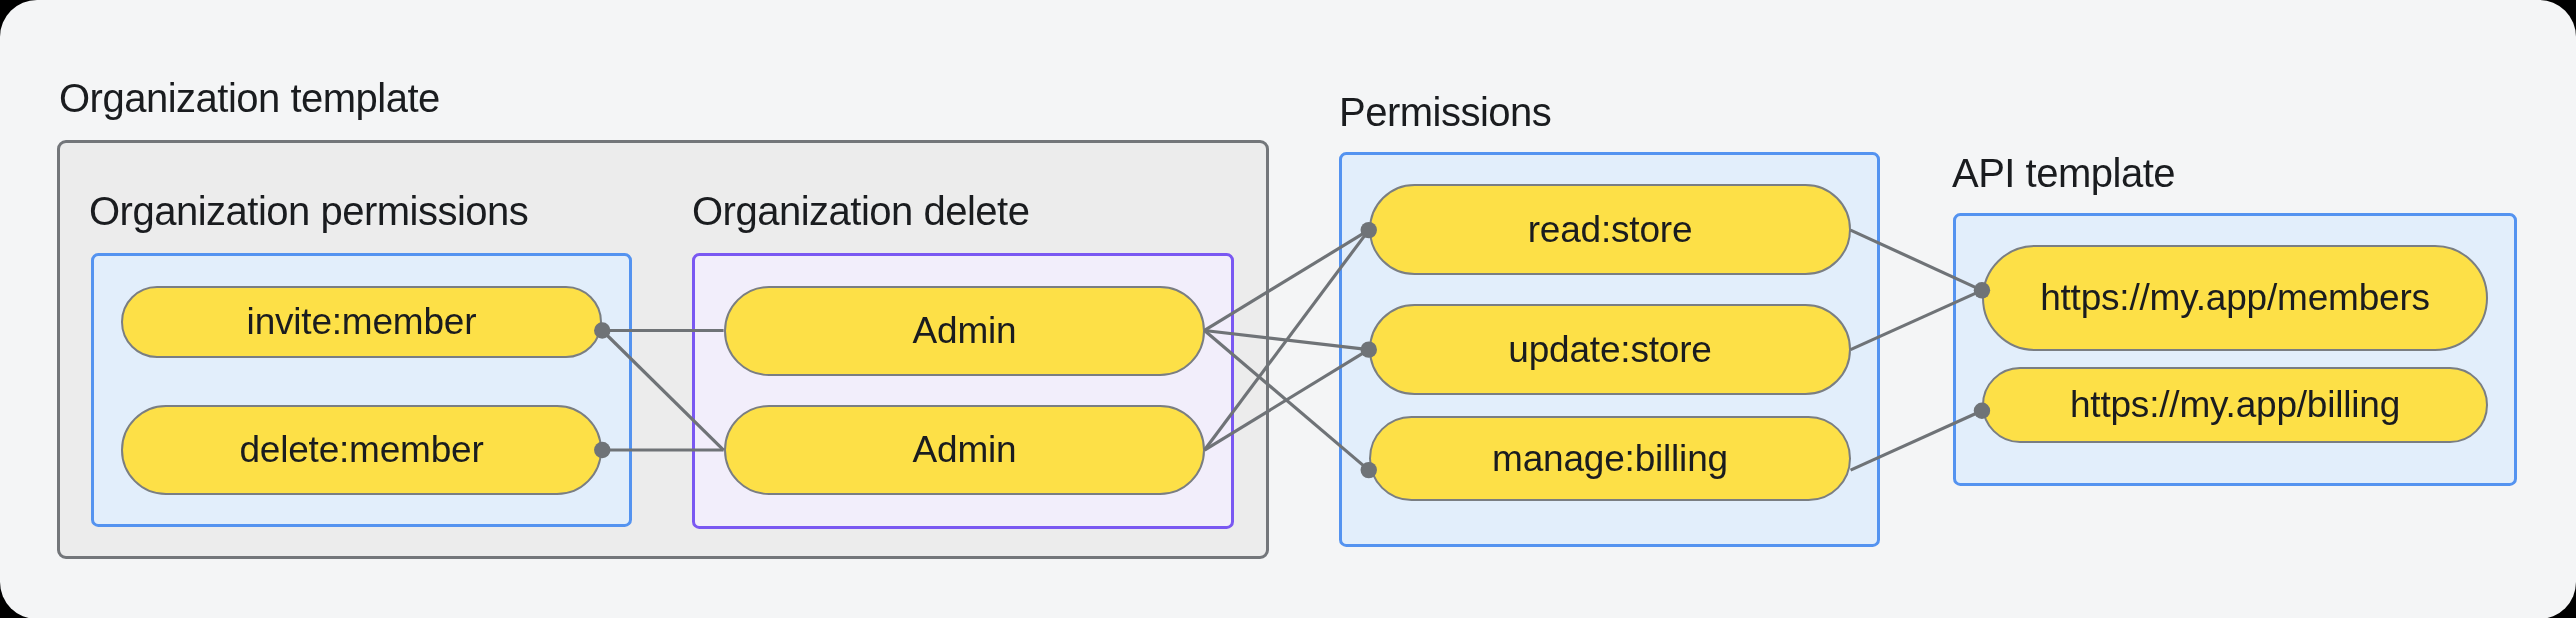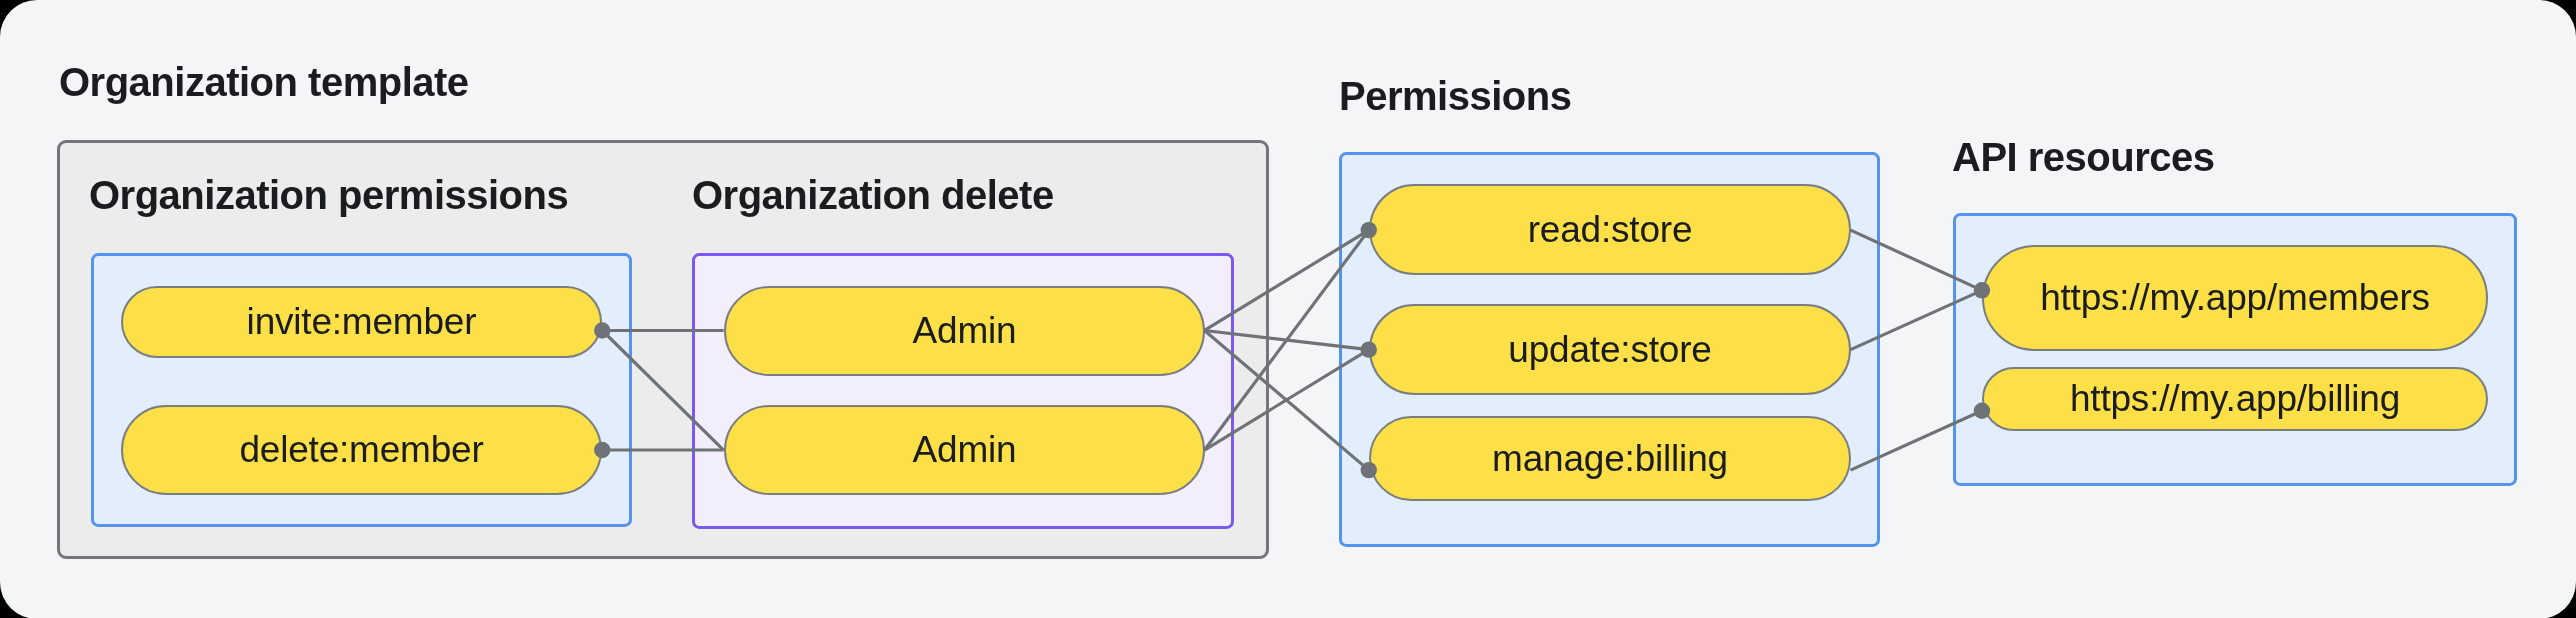--- a/index.html
+++ b/index.html
@@ -18,24 +18,25 @@
     background: #f4f5f6;
     border-radius: 37px;
     overflow: hidden;
     font-family: "Liberation Sans", sans-serif;
     color: #1a1c1f;
   }
   .section-label {
     position: absolute;
     font-size: 40px;
     line-height: 1.0;
-    font-weight: 700;
+    font-weight: 400;
     letter-spacing: -0.5px;
     white-space: nowrap;
     color: #1a1c1f;
+    margin-top: 16px;
   }
   #lbl-template    { left: 59px;   top: 62px;  }
   #lbl-org-perm    { left: 89px;   top: 175px; }
   #lbl-org-roles   { left: 692px;  top: 175px; }
   #lbl-permissions { left: 1339px; top: 76px;  }
   #lbl-api         { left: 1952px; top: 137px; }
 
   .group-box {
     position: absolute;
     box-sizing: border-box;
@@ -77,21 +78,21 @@
     white-space: nowrap;
   }
   #pill-invite  { left: 121px;  top: 286px; width: 481px; height: 72px;  }
   #pill-delete  { left: 121px;  top: 405px; width: 481px; height: 90px;  }
   #pill-admin   { left: 724px;  top: 286px; width: 481px; height: 90px;  }
   #pill-member  { left: 724px;  top: 405px; width: 481px; height: 90px;  }
   #pill-read    { left: 1369px; top: 184px; width: 482px; height: 91px; }
   #pill-update  { left: 1369px; top: 304px; width: 482px; height: 91px; }
   #pill-manage  { left: 1369px; top: 416px; width: 482px; height: 85px; text-align: right; }
   #pill-members { left: 1982px; top: 245px; width: 506px; height: 106px;  }
-  #pill-billing { left: 1982px; top: 367px; width: 506px; height: 64px;  }
+  #pill-billing { left: 1982px; top: 367px; width: 506px; height: 76px;  }
 
   #edge-layer {
     position: absolute;
     left: 0; top: 0;
     width: 2576px;
     height: 619px;
     pointer-events: none;
   }
   #edge-layer line {
     stroke: #6f7377;
@@ -109,21 +110,21 @@
   <div class="section-label" id="lbl-template">Organization template</div>
 
   <div class="group-box" id="box-template"></div>
 
   <div class="section-label" id="lbl-org-perm">Organization permissions</div>
 
   <div class="section-label" id="lbl-org-roles">Organization delete</div>
 
   <div class="section-label" id="lbl-permissions">Permissions</div>
 
-  <div class="section-label" id="lbl-api">API resources</div>
+  <div class="section-label" id="lbl-api">API template</div>
 
   <div class="group-box box-blue" id="box-org-perm"></div>
 
   <div class="group-box" id="box-org-roles"></div>
 
   <div class="group-box box-blue" id="box-permissions"></div>
 
   <div class="group-box box-blue" id="box-api"></div>
 
   <div class="pill" id="pill-invite">invite:member</div>

